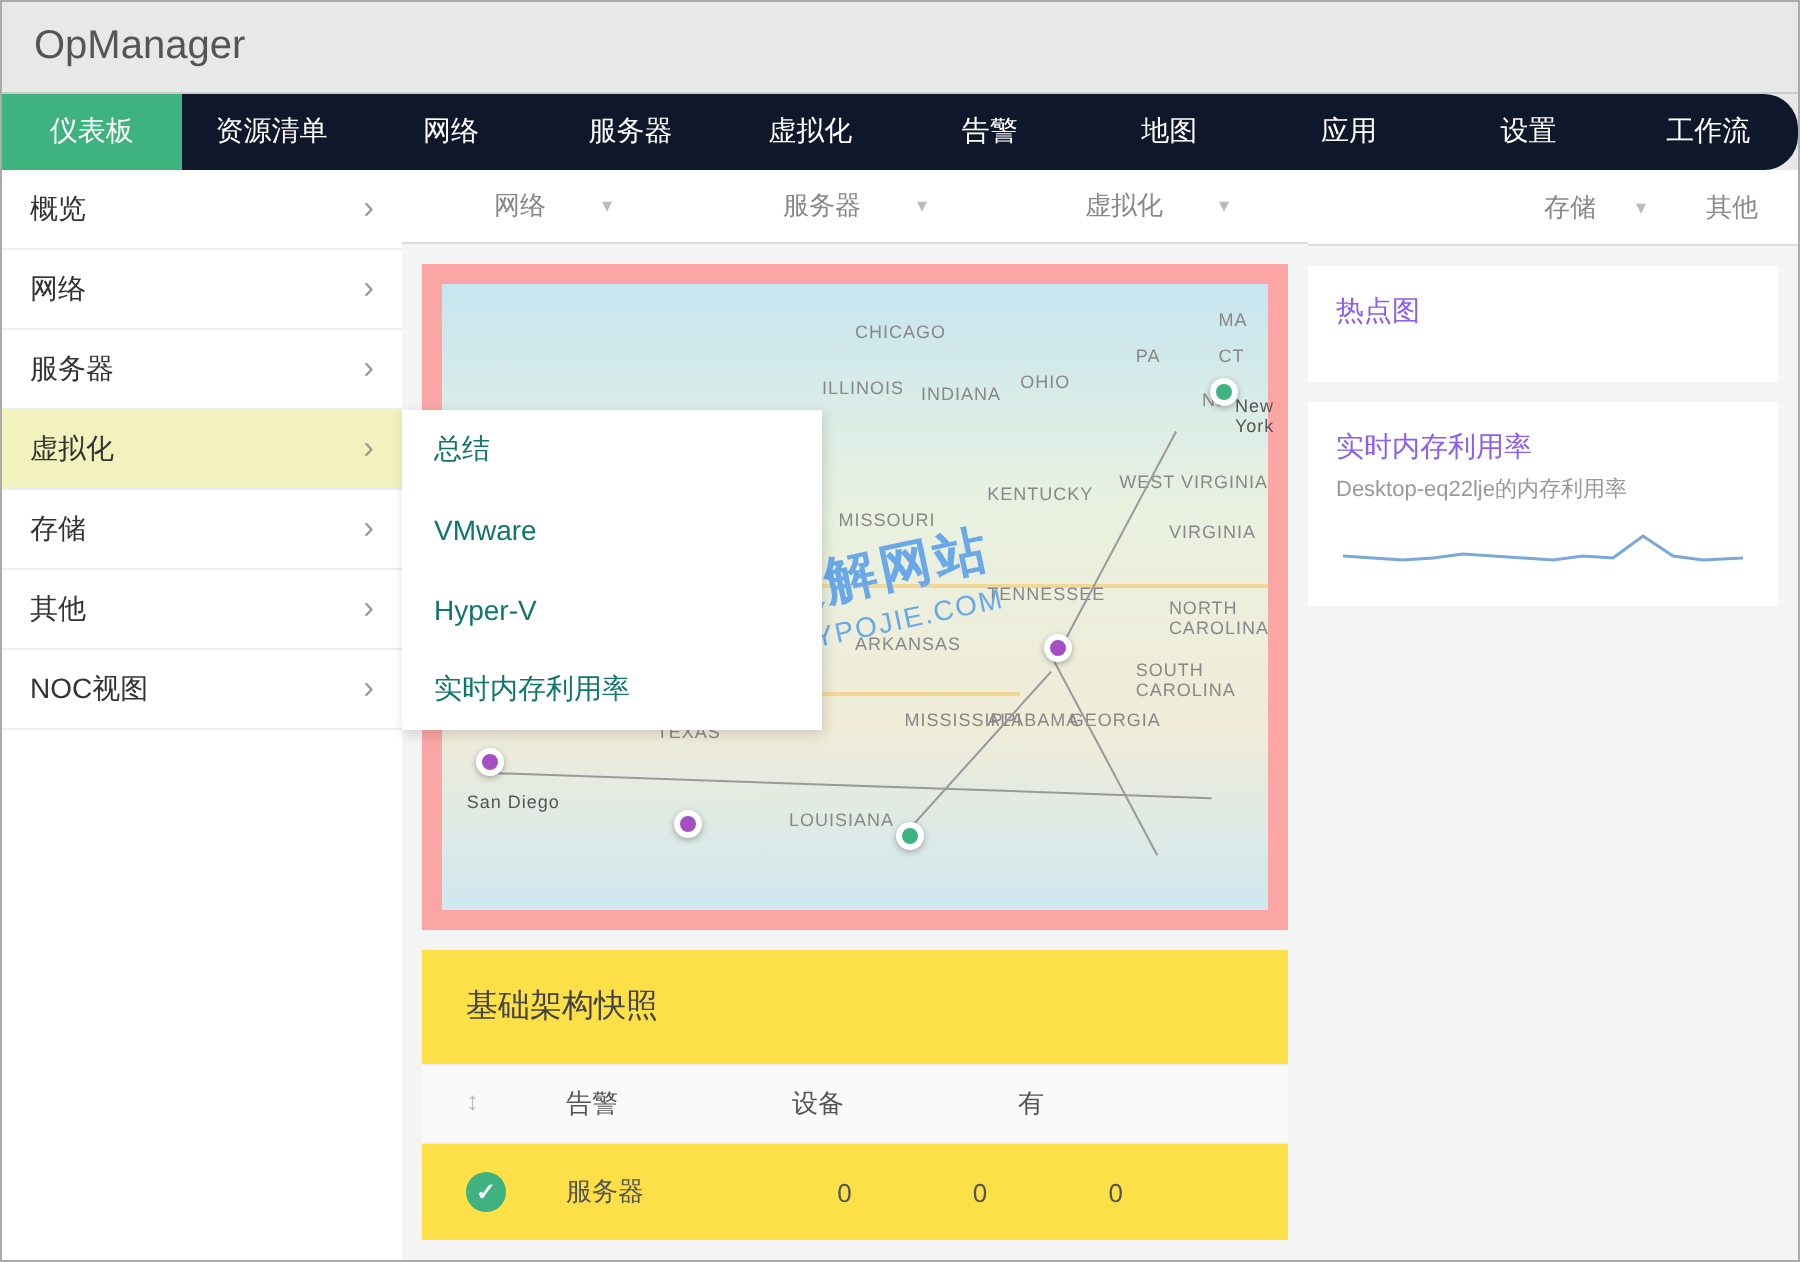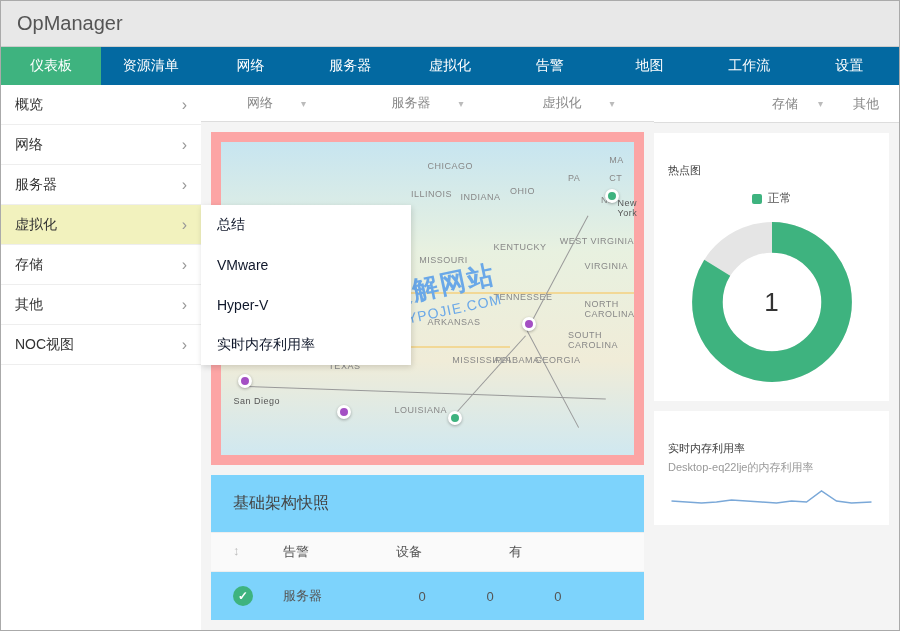--- a/index.html
+++ b/index.html
@@ -1,32 +1,32 @@
 <!DOCTYPE html>
 <html><head>
 <meta charset="utf-8">
 <style>
 * { margin: 0; padding: 0; box-sizing: border-box; font-family: Arial, "Microsoft YaHei", sans-serif; }
 body { width: 900px; height: 631px; background: #e8e8e8; overflow: hidden; border: 1px solid #aaa; }
 
 .titlebar { height: 46px; background: #e8e8e8; display: flex; align-items: center; padding: 0 16px; font-size: 20px; color: #555; border-bottom: 1px solid #ccc; }
 
-.navbar { height: 38px; background: #0369a1; display: flex; }
+.navbar { height: 38px; background: #0f172a; display: flex; border-radius: 17px; }
 .nav-item { flex: 1; display: flex; align-items: center; justify-content: center; color: #fff; font-size: 14px; cursor: pointer; }
 .nav-item.active { background: #3eb37f; }
 
 .content { display: flex; height: calc(100% - 84px); }
 
 .sidebar { width: 200px; background: #fff; position: relative; z-index: 10; }
 .side-item { height: 40px; display: flex; align-items: center; justify-content: space-between; padding: 0 14px; font-size: 14px; color: #333; border-bottom: 1px solid #eee; cursor: pointer; }
 .side-item.active { background: #f2f2be; }
 .chev { color: #999; font-size: 16px; }
 
 .submenu { position: absolute; left: 200px; top: 120px; width: 210px; background: #fff; box-shadow: 1px 2px 6px rgba(0,0,0,0.15); z-index: 20; }
-.sub-item { height: 40px; display: flex; align-items: center; padding: 0 16px; font-size: 14px; color: #0f172a; cursor: pointer; }
+.sub-item { height: 40px; display: flex; align-items: center; padding: 0 16px; font-size: 14px; color: #0f766e; cursor: pointer; }
 
 .main { flex: 1; background: #f4f4f4; display: flex; }
 
 .center { flex: 1; display: flex; flex-direction: column; }
 .filterbar { height: 38px; background: #fff; display: flex; align-items: center; border-bottom: 1px solid #ddd; }
 .filter { flex: 1; display: flex; align-items: center; justify-content: center; gap: 28px; color: #888; font-size: 13px; }
 .filter .dd { color: #bbb; font-size: 10px; }
 
 .mapbox { margin: 10px; background: #fca5a5; padding: 10px; height: 340px; position: relative; overflow: hidden; }
 .map { width: 100%; height: 100%; background: linear-gradient(180deg, #c7e5f0 0%, #e8f1e0 35%, #f0ecd8 70%, #d0e8f0 100%); position: relative; }
@@ -34,33 +34,33 @@
 .label { position: absolute; font-size: 9px; color: #888; text-transform: uppercase; letter-spacing: 0.5px; }
 .marker { position: absolute; width: 14px; height: 14px; border-radius: 50%; border: 3px solid #fff; box-shadow: 0 1px 3px rgba(0,0,0,0.3); }
 .marker.green { background: #3eb37f; }
 .marker.purple { background: #a44fc4; }
 .line { position: absolute; background: #999; height: 1px; transform-origin: left center; }
 
 .watermark { position: absolute; top: 50%; left: 50%; transform: translate(-50%,-55%) rotate(-12deg); text-align: center; pointer-events: none; }
 .watermark .wm1 { font-size: 26px; color: #6aa8e8; font-weight: bold; letter-spacing: 2px; }
 .watermark .wm2 { font-size: 14px; color: #6aa8e8; letter-spacing: 1px; }
 
-.tablebox { margin: 0 10px 10px 10px; background: #7dd3fc; }
+.tablebox { margin: 0 10px 10px 10px; background: #fde047; }
 .tbl-title { padding: 18px 22px; font-size: 16px; color: #444; }
 .tbl-head { display: flex; padding: 10px 22px; font-size: 13px; color: #555; border-top: 1px solid #eee; border-bottom: 1px solid #eee; background: #fafafa; }
 .tbl-row { display: flex; padding: 14px 22px; font-size: 13px; color: #555; align-items: center; }
 .c0 { width: 50px; color: #bbb; }
 .c1 { flex: 2; }
 .c2, .c3, .c4 { flex: 1; }
 .okicon { width: 20px; height: 20px; border-radius: 50%; background: #3eb37f; display: inline-flex; align-items: center; justify-content: center; color: #fff; font-size: 12px; font-weight: bold; }
 
 .right { width: 245px; display: flex; flex-direction: column; }
 .right .filterbar { justify-content: flex-end; padding-right: 20px; }
 .panel { margin: 10px 10px 0 0; background: #fff; padding: 14px; }
-.panel-title { font-size: 11px; color: #404040; margin-bottom: 12px; margin-top: 16px; }
+.panel-title { font-size: 14px; color: #8b5cf6; margin-bottom: 12px; }
 .donut-wrap { display: flex; flex-direction: column; align-items: center; }
 .legend { font-size: 12px; color: #555; margin-bottom: 10px; display: flex; align-items: center; gap: 6px; }
 .legend-dot { width: 10px; height: 10px; background: #3eb37f; border-radius: 2px; }
 .donut { width: 170px; height: 170px; position: relative; }
 .donut svg { width: 100%; height: 100%; transform: rotate(-90deg); }
 .donut-center { position: absolute; inset: 0; display: flex; align-items: center; justify-content: center; font-size: 26px; color: #333; }
 
 .panel2 { margin: 10px 10px 0 0; background: #fff; padding: 14px 14px 8px 14px; }
 .panel2 .sub { font-size: 11px; color: #999; margin-top: 4px; }
 .spark { width: 100%; height: 30px; margin-top: 8px; }
@@ -73,22 +73,23 @@
 </div>
 
 <div class="navbar">
   <div class="nav-item active">仪表板</div>
   <div class="nav-item">资源清单</div>
   <div class="nav-item">网络</div>
   <div class="nav-item">服务器</div>
   <div class="nav-item">虚拟化</div>
   <div class="nav-item">告警</div>
   <div class="nav-item">地图</div>
+  <div class="nav-item">应用</div>
+  <div class="nav-item">设置</div>
   <div class="nav-item">工作流</div>
-  <div class="nav-item">设置</div>
 </div>
 
 <div class="content">
   <div class="sidebar">
     <div class="side-item">
         <span>概览</span>
         <span class="chev">›</span>
       </div>
     <div class="side-item">
         <span>网络</span>
@@ -212,33 +213,20 @@
             <span>存储</span>
             <span class="dd">▾</span>
           </div>
         <div class="filter" style="flex:0 0 auto;margin-left:30px">
             <span>其他</span>
           </div>
       </div>
 
       <div class="panel">
         <div class="panel-title">热点图</div>
-        <div class="donut-wrap">
-          <div class="legend">
-              <span class="legend-dot"></span>
-              <span>正常</span>
-            </div>
-          <div class="donut">
-            <svg viewBox="0 0 100 100">
-              <circle cx="50" cy="50" r="38" fill="none" stroke="#e5e5e5" stroke-width="18"></circle>
-              <circle cx="50" cy="50" r="38" fill="none" stroke="#3eb37f" stroke-width="18" stroke-dasharray="200 239" stroke-linecap="butt"></circle>
-            </svg>
-            <div class="donut-center">1</div>
-          </div>
-        </div>
       </div>
 
       <div class="panel2">
         <div class="panel-title" style="margin-bottom:2px">实时内存利用率</div>
         <div class="sub">Desktop-eq22lje的内存利用率</div>
         <svg class="spark" viewBox="0 0 200 30">
           <polyline fill="none" stroke="#7aa8d8" stroke-width="1.5" points="0,18 15,19 30,20 45,19 60,17 75,18 90,19 105,20 120,18 135,19 150,8 165,18 180,20 200,19"></polyline>
         </svg>
       </div>
     </div>

